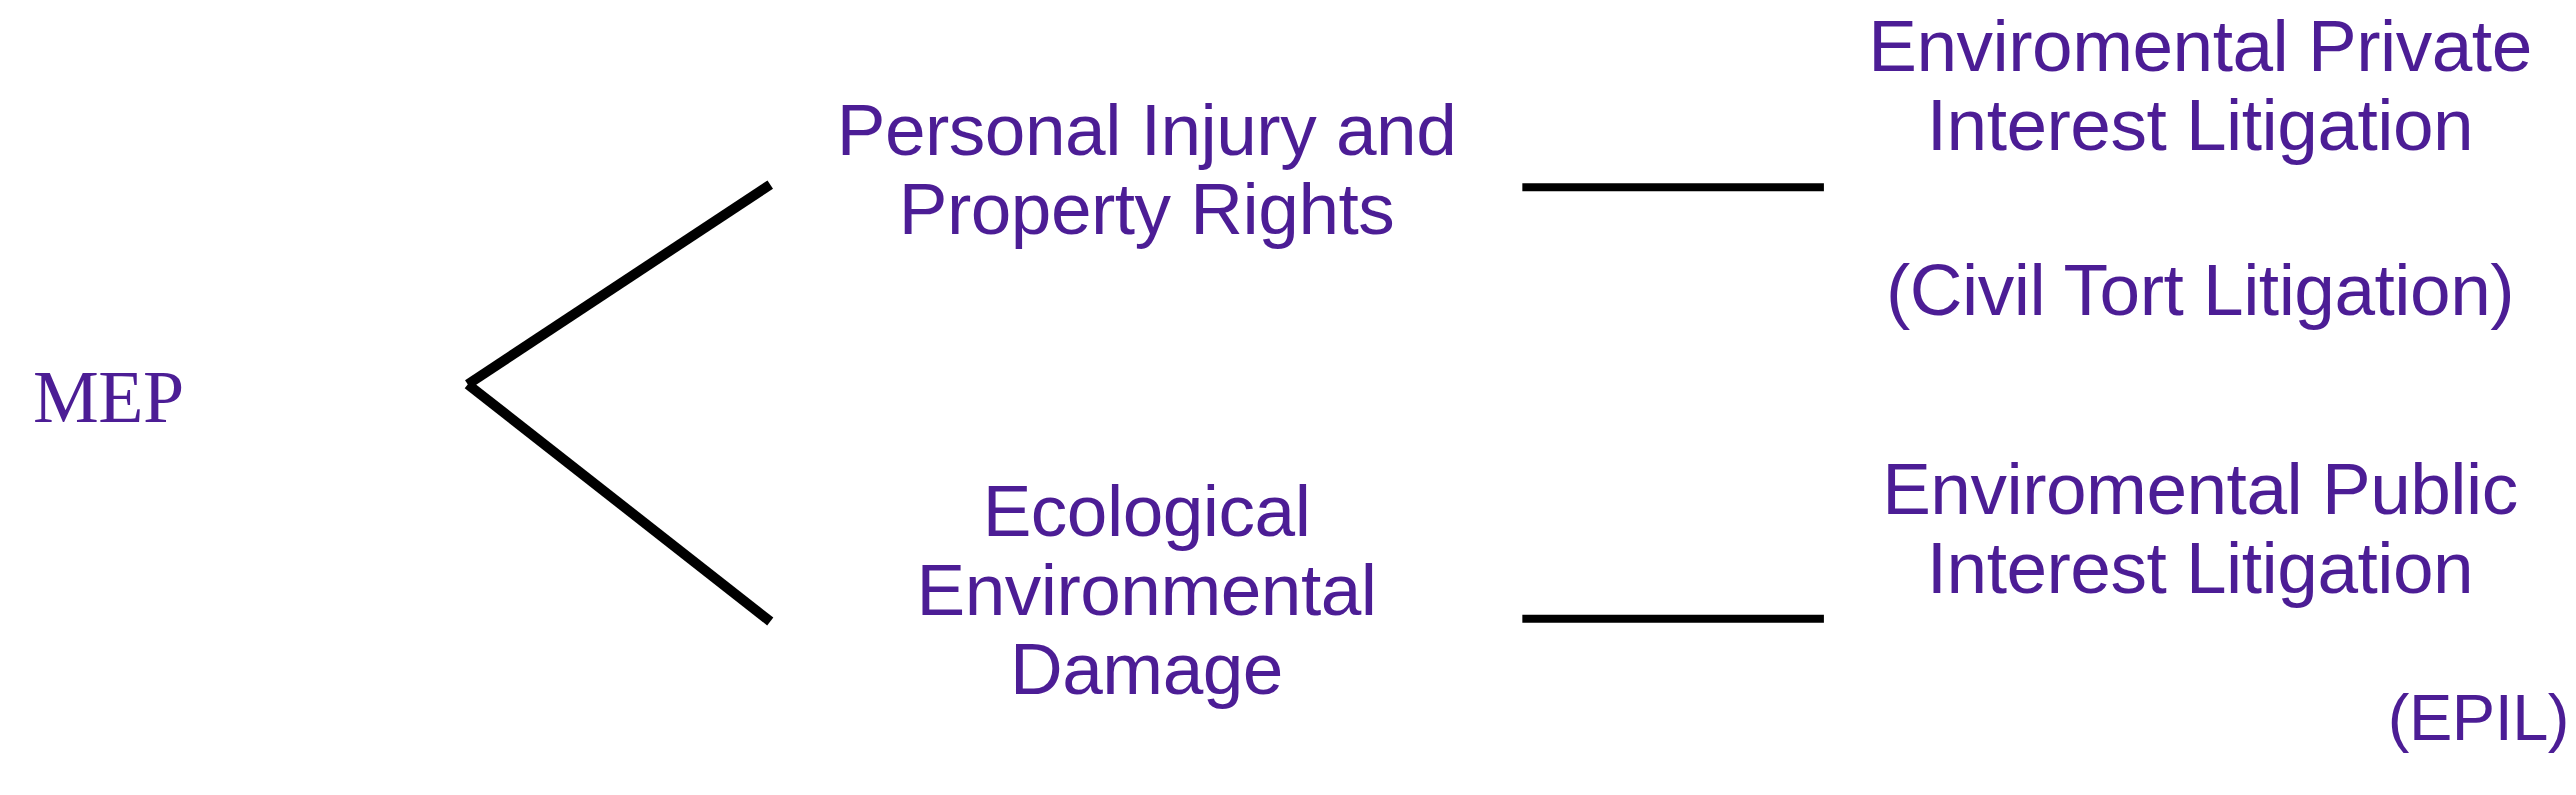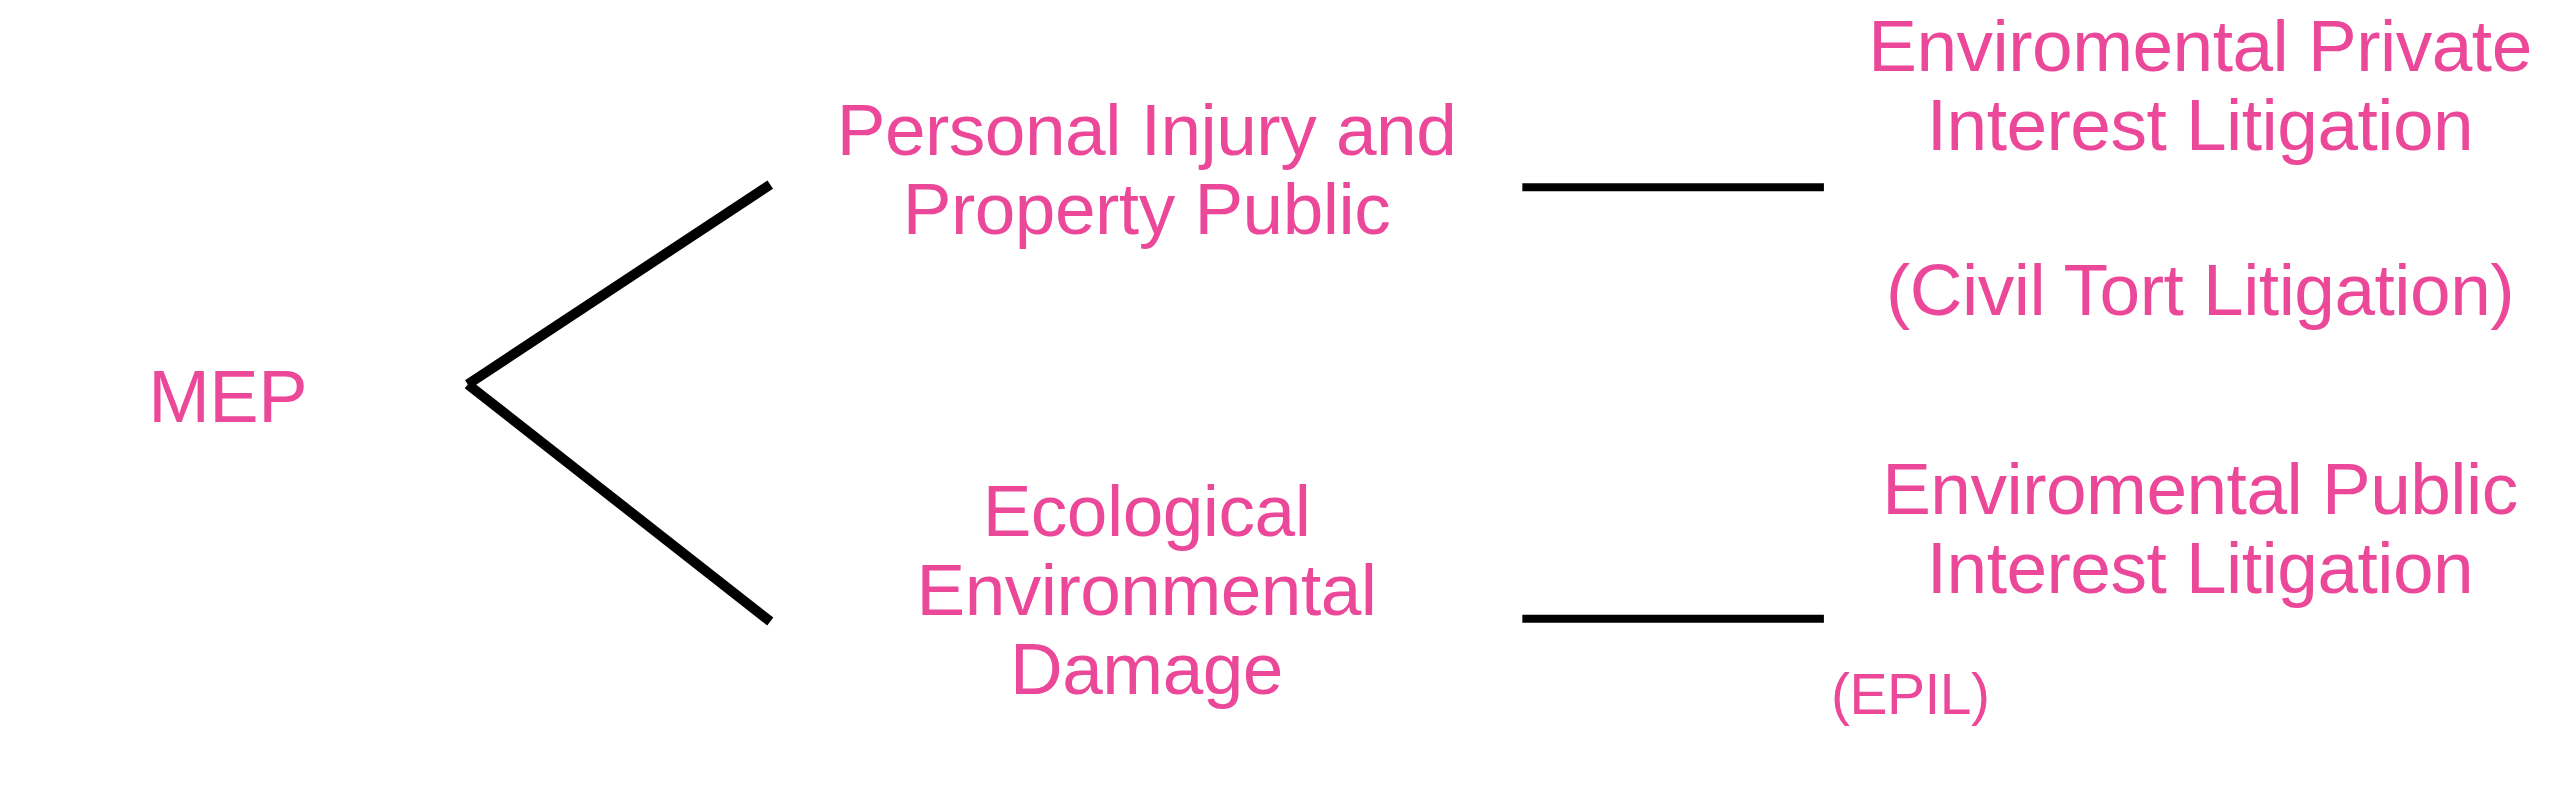--- a/index.html
+++ b/index.html
@@ -14,34 +14,35 @@
   }
   #diagram-root {
     position: relative;
     width: 2576px;
     height: 796px;
     background: #ffffff;
     overflow: hidden;
   }
   .node {
     position: absolute;
-    color: #ec4899;
+    color: #4c1d95;
     font-weight: 400;
     line-height: 1.08;
     white-space: pre-line;
     letter-spacing: -0.5px;
   }
   
   #node-root {
-    left: 16px;
+    left: 33px;
     top: 360px;
     width: 291px;
     font-size: 74px;
-    text-align: right;
+    text-align: left;
     line-height: 1.0;
+    font-family: Liberation Serif, serif;
   }
   
   .node-mid {
     width: 727px;
     text-align: center;
     font-size: 73px;
     font-stretch: condensed;
   }
   #node-personal-injury {
     left: 783px;
@@ -69,24 +70,24 @@
     text-align: center;
     font-size: 73px;
     font-stretch: condensed;
   }
   #node-public-interest {
     left: 1831px;
     top: 450px;
   }
   #node-public-interest-sub {
     left: 1831px;
-    top: 664px;
+    top: 683px;
     width: 738px;
-    text-align: left;
-    font-size: 57px;
+    text-align: right;
+    font-size: 65px;
     font-stretch: condensed;
   }
   
   #connectors {
     position: absolute;
     left: 0;
     top: 0;
     width: 2576px;
     height: 796px;
     pointer-events: none;
@@ -104,21 +105,21 @@
   <svg id="connectors" viewBox="0 0 2836 876">
     <line x1="515" y1="423" x2="848" y2="203" stroke-width="11"></line>
     <line x1="515" y1="423" x2="848" y2="684" stroke-width="11"></line>
     <line x1="1676" y1="206" x2="2008" y2="206" stroke-width="9"></line>
     <line x1="1676" y1="681" x2="2008" y2="681" stroke-width="9"></line>
   </svg>
 
   <div class="node" id="node-root">MEP</div>
 
   <div class="node node-mid" id="node-personal-injury">Personal Injury and
-Property Public</div>
+Property Rights</div>
 
   <div class="node node-mid" id="node-ecological-damage">Ecological
 Environmental
 Damage</div>
 
   <div class="node node-right" id="node-private-interest">Enviromental Private
 Interest Litigation</div>
   <div class="node" id="node-private-interest-sub">(Civil Tort Litigation)</div>
 
   <div class="node node-right" id="node-public-interest">Enviromental Public

